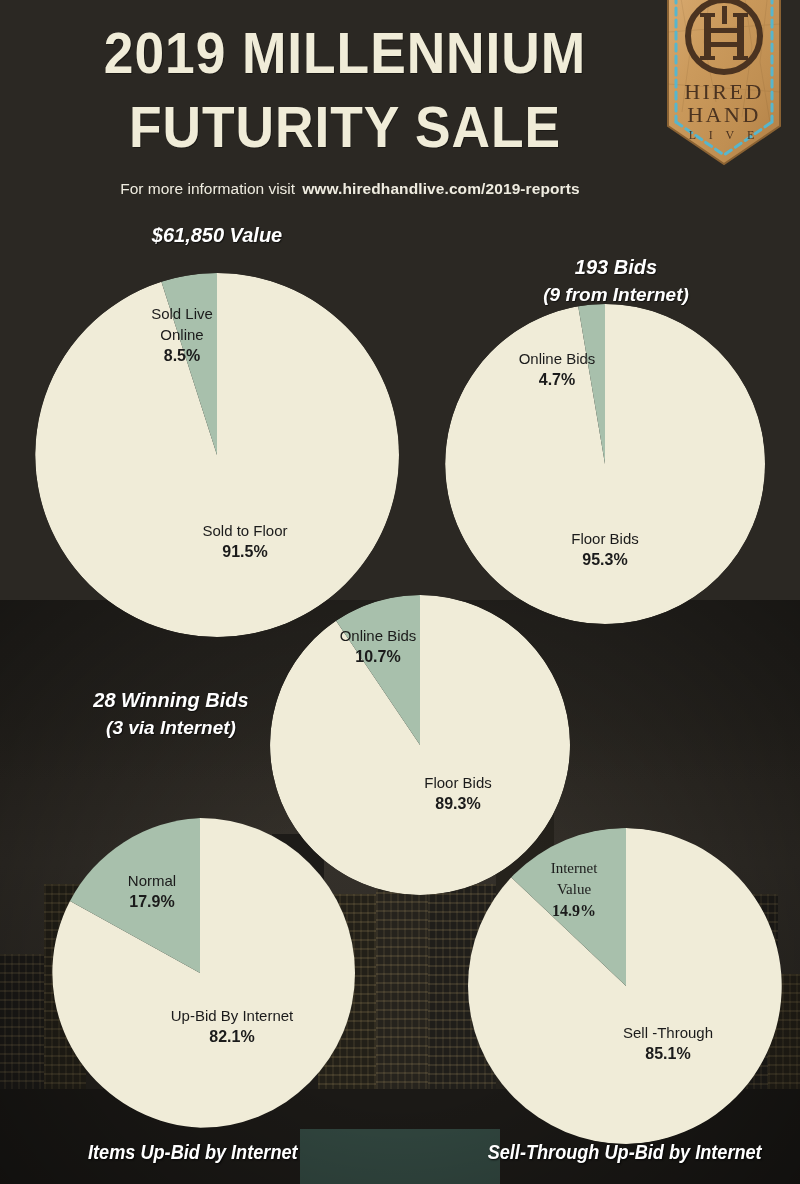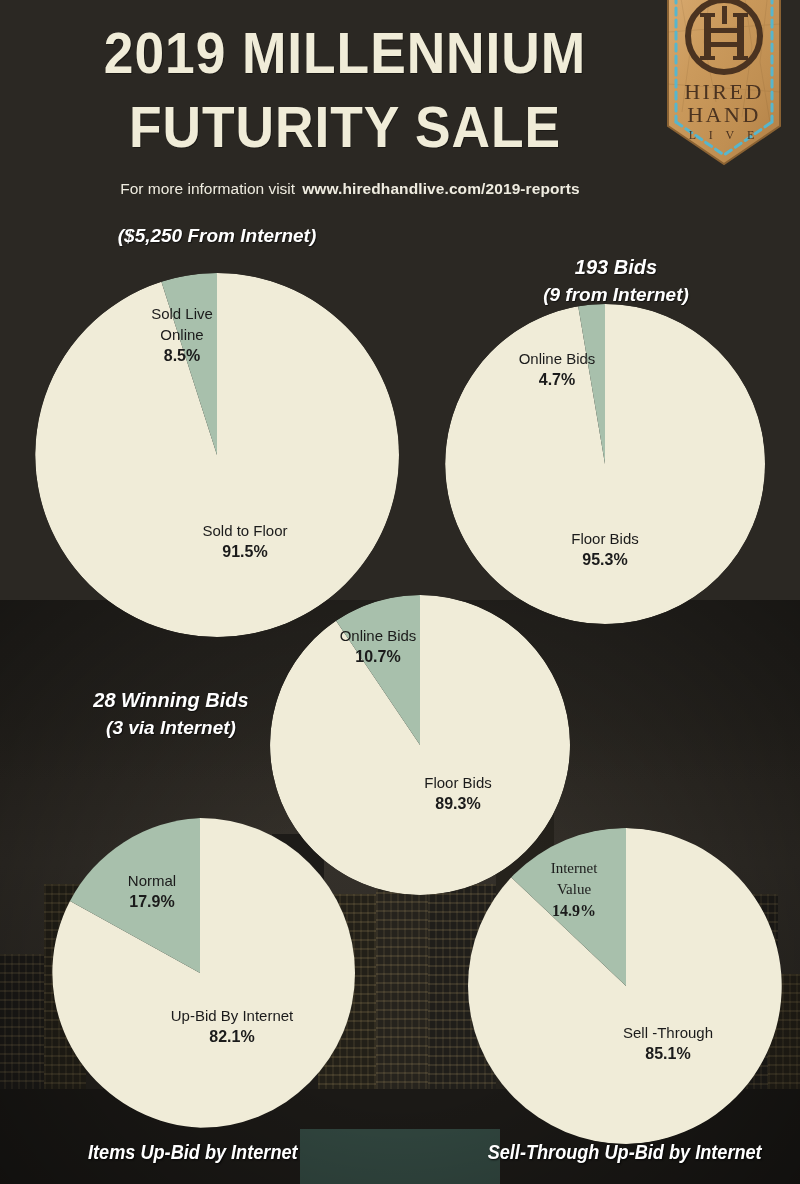--- a/index.html
+++ b/index.html
@@ -222,21 +222,21 @@
         <rect x="73" y="64" width="15" height="4"></rect>
         <rect x="62" y="14" width="5" height="18"></rect>
       </g>
       <text x="64" y="107" text-anchor="middle" fill="#4b3320" font-family="'Liberation Serif', serif" font-size="22" letter-spacing="2.5">HIRED</text>
       <text x="64" y="130" text-anchor="middle" fill="#4b3320" font-family="'Liberation Serif', serif" font-size="22" letter-spacing="2.5">HAND</text>
       <text x="64" y="147" text-anchor="middle" fill="#4b3320" font-family="'Liberation Serif', serif" font-size="12" letter-spacing="5">L I V E</text>
     </svg>
   </div>
 
   <div class="pie-title" style="left:44px; top:222px; width:346px;">
-    <span class="t2">($5,250 From Internet)</span>
+    <span class="t1">$61,850 Value</span>
   </div>
   <div class="pie-wrap" style="left:35px; top:273px; width:364px; height:364px;">
     <div class="pie" style="width:364px;height:364px;">
       <svg width="364" height="364" viewBox="0 0 364 364">
 
         <path d="M182,182 L182,0 A182,182 0 1 1 126.4,8.8 Z" fill="#f0ecd8"></path>
 
         <path d="M182,182 L126.4,8.8 A182,182 0 0 1 182,0 Z" fill="#a8c0ac"></path>
       </svg>
     </div>

